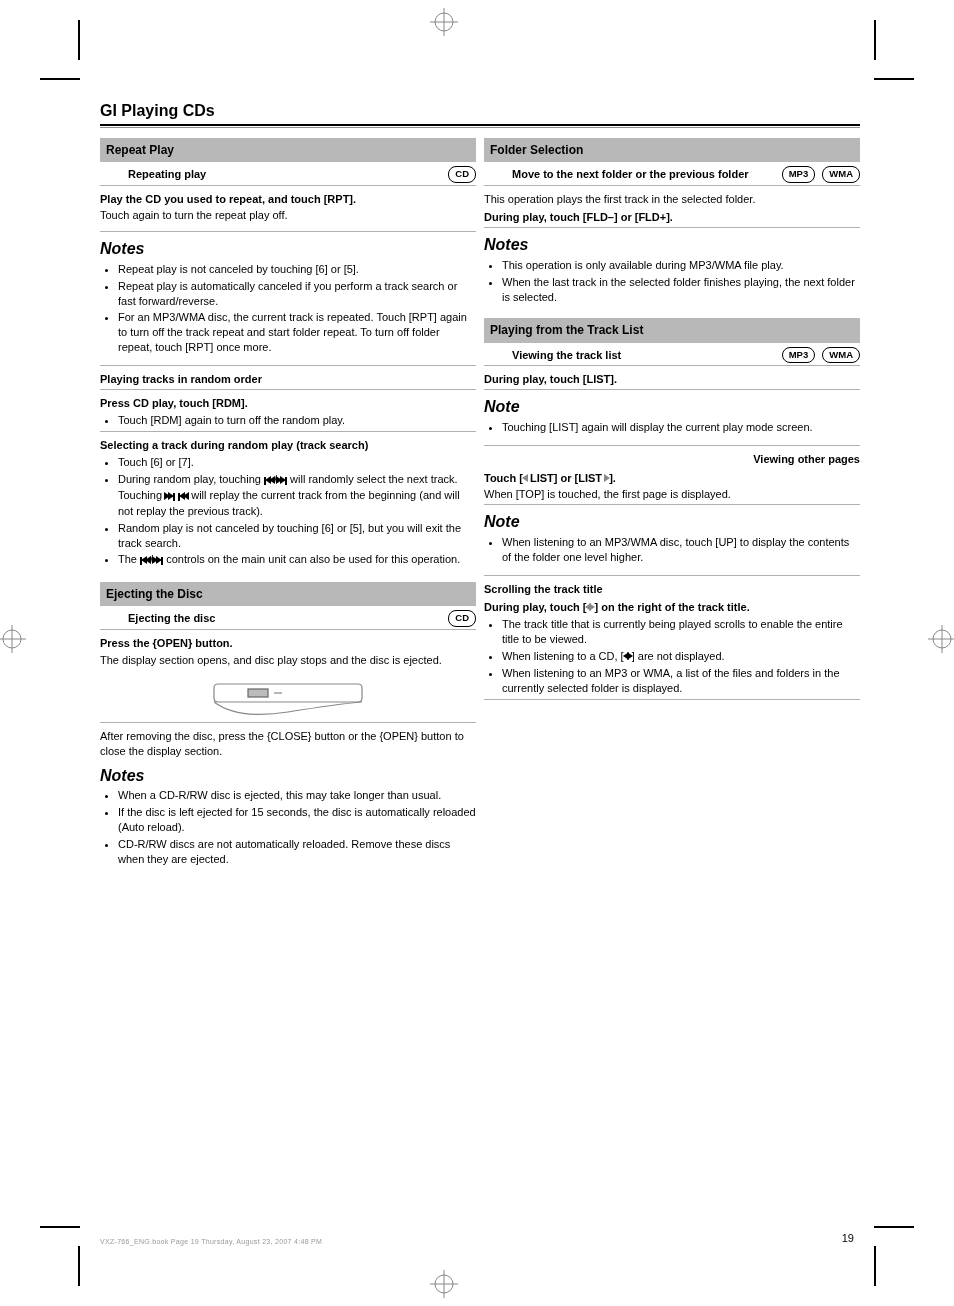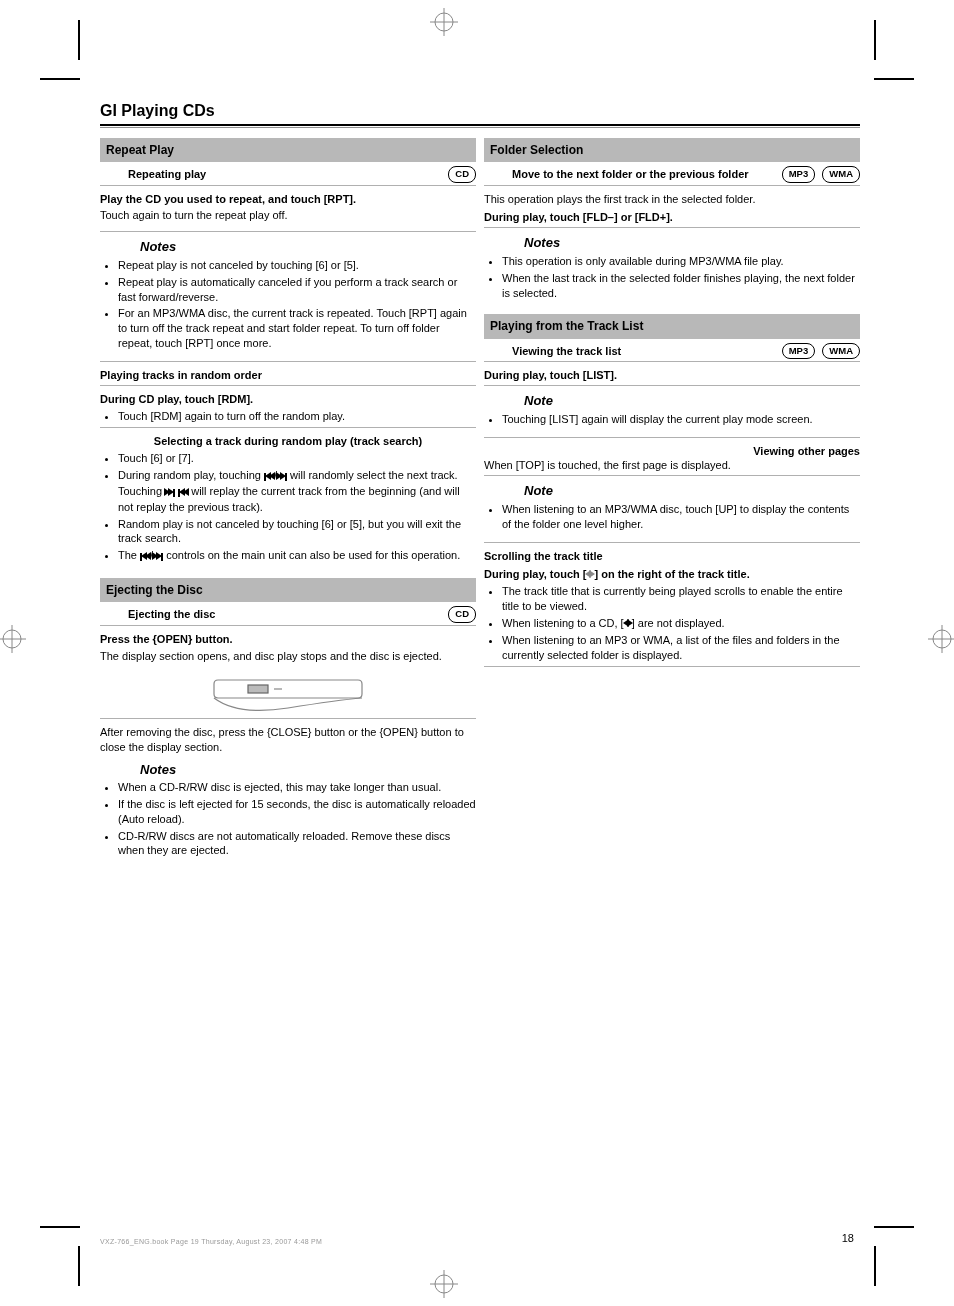--- a/index.html
+++ b/index.html
@@ -75,21 +75,21 @@
     padding: 1px 6px;
     font-size: 9.5px;
     font-weight: bold;
     margin-left: 4px;
   }
   .hr { border-top: 1px solid #b0b0b0; margin: 2px 0 6px 0; }
   .block { margin-bottom: 8px; }
   .instr { font-weight: bold; margin: 4px 0 2px 0; }
   ul.bul { list-style: disc; padding-left: 18px; margin: 2px 0 4px 0; }
   ul.bul li { margin-bottom: 2px; }
-  .nohead { font-weight: bold; font-style: italic; font-size: 13px; margin-top: 6px; margin-left: 40px; }
+  .nohead { font-weight: bold; font-style: italic; font-size: 16px; margin-top: 6px; }
   .icon { display: inline-block; vertical-align: -1px; }
   .tri-left  { display:inline-block; width:0; height:0; border-top:4px solid transparent; border-bottom:4px solid transparent; border-right:6px solid #888; margin:0 -1px; }
   .tri-right { display:inline-block; width:0; height:0; border-top:4px solid transparent; border-bottom:4px solid transparent; border-left:6px solid #888; margin:0 -1px; }
   .tri-left-b  { display:inline-block; width:0; height:0; border-top:4px solid transparent; border-bottom:4px solid transparent; border-right:6px solid #000; margin:0 -1px; }
   .tri-right-b { display:inline-block; width:0; height:0; border-top:4px solid transparent; border-bottom:4px solid transparent; border-left:6px solid #000; margin:0 -1px; }
   .bar { display:inline-block; width:2px; height:8px; background:#000; vertical-align:-1px; }
   .player-svg { display:block; margin: 6px auto 4px auto; }
   .pagenum { position:absolute; bottom: 60px; right: 100px; font-size: 11px; }
   .footer-credit { position:absolute; bottom: 60px; left: 100px; font-size: 7px; color:#999; letter-spacing:0.3px; }
 </style>
@@ -158,26 +158,26 @@
       <div class="nohead">Notes</div>
       <ul class="bul">
         <li>Repeat play is not canceled by touching [6] or [5].</li>
         <li>Repeat play is automatically canceled if you perform a track search or fast forward/reverse.</li>
         <li>For an MP3/WMA disc, the current track is repeated. Touch [RPT] again to turn off the track repeat and start folder repeat. To turn off folder repeat, touch [RPT] once more.</li>
       </ul>
 
       <div class="hr" style="margin-top:10px;"></div>
       <div class="instr" style="font-weight:bold;">Playing tracks in random order</div>
       <div class="hr"></div>
-      <div class="instr">During CD play, touch [RDM].</div>
+      <div class="instr">Press CD play, touch [RDM].</div>
       <ul class="bul">
         <li>Touch [RDM] again to turn off the random play.</li>
       </ul>
       <div class="hr"></div>
-      <div style="font-weight:bold;text-align:center;">Selecting a track during random play (track search)</div>
+      <div style="font-weight:bold;">Selecting a track during random play (track search)</div>
       <ul class="bul">
         <li>Touch [6] or [7].</li>
         <li>
           <span>During random play, touching</span>
           <span class="icon"><span class="bar"></span><span class="tri-left-b"></span><span class="tri-left-b"></span></span>/<span class="icon"><span class="tri-right-b"></span><span class="tri-right-b"></span><span class="bar"></span></span>
           <span>will randomly select the next track. Touching</span>
           <span class="icon"><span class="tri-right-b"></span><span class="tri-right-b"></span><span class="bar"></span></span>
           <span> </span>
           <span class="icon"><span class="bar"></span><span class="tri-left-b"></span><span class="tri-left-b"></span></span>
           <span>will replay the current track from the beginning (and will not replay the previous track).</span>
@@ -246,20 +246,23 @@
       <div class="hr"></div>
       <div class="instr">During play, touch [LIST].</div>
       <div class="hr"></div>
       <div class="nohead">Note</div>
       <ul class="bul">
           <li>Touching [LIST] again will display the current play mode screen.</li>
         </ul>
 
       <div class="hr" style="margin-top:10px;"></div>
       <div style="font-weight:bold;text-align:right;">Viewing other pages</div>
+      <div class="instr">
+        <span>Touch [</span><span class="tri-left"></span><span> LIST] or [LIST </span><span class="tri-right"></span><span>].</span>
+      </div>
       <div>When [TOP] is touched, the first page is displayed.</div>
       <div class="hr"></div>
       <div class="nohead">Note</div>
       <ul class="bul">
           <li>When listening to an MP3/WMA disc, touch [UP] to display the contents of the folder one level higher.</li>
         </ul>
 
       <div class="hr" style="margin-top:10px;"></div>
       <div style="font-weight:bold;">Scrolling the track title</div>
       <div class="instr">
@@ -270,14 +273,14 @@
         <li>
           <span>When listening to a CD, [</span><span class="tri-left-b"></span><span class="tri-right-b"></span><span>] are not displayed.</span>
         </li>
         <li>When listening to an MP3 or WMA, a list of the files and folders in the currently selected folder is displayed.</li>
       </ul>
       <div class="hr"></div>
     </div>
   </div>
 </div>
 
-<div class="pagenum">18</div>
+<div class="pagenum">19</div>
 <div class="footer-credit">VXZ-766_ENG.book  Page 19  Thursday, August 23, 2007  4:48 PM</div>
 
 </body></html>

